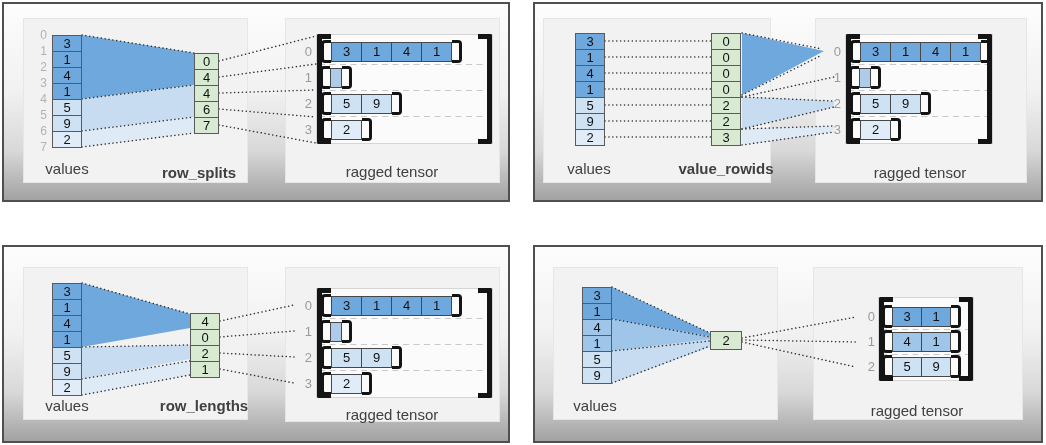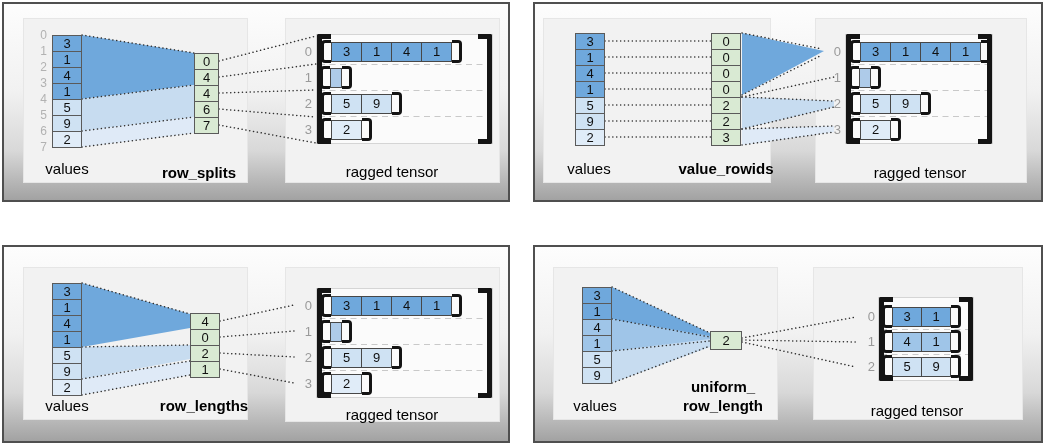--- a/index.html
+++ b/index.html
@@ -4,22 +4,22 @@
 <style>
   html,body{margin:0;padding:0;background:#ffffff}
   .stage{position:relative;width:1046px;height:445px;background:#ffffff;
          font-family:"Liberation Sans",sans-serif;overflow:hidden}
   .quad{position:absolute;border:2px solid #4f4f4f;z-index:1;
         background:linear-gradient(180deg,#fdfdfd 0%,#f1f1f1 45%,#d8d8d8 75%,#a2a2a2 100%)}
   .panel{position:absolute;background:#f2f2f2;border:1px solid #e6e6e6;box-sizing:border-box;z-index:2}
   .whitebox{position:absolute;background:#fbfbfb;border:1px solid #d5d5d5;box-sizing:border-box;z-index:3}
   #overlay{position:absolute;left:0;top:0;z-index:5;pointer-events:none}
   #built{position:absolute;left:0;top:0;width:100%;height:100%;z-index:6;pointer-events:none}
-  .lbl{position:absolute;z-index:7;font-size:15px;color:#000000;transform:translateX(-50%);
-       text-align:center;white-space:pre-line;line-height:19px}
+  .lbl{position:absolute;z-index:7;font-size:15px;color:#404040;transform:translateX(-50%);
+       white-space:pre-line;line-height:19px}
   .b{font-weight:bold}
   .cell{position:absolute;box-sizing:border-box;border:1px solid #5a5a5a;
         text-align:center;font-size:13px;color:#101010}
   .tcell{position:absolute;box-sizing:border-box;border:1px solid #474747;
         text-align:center;font-size:13px;color:#101010}
   .gray{position:absolute;color:#b2b2b2;font-size:12px;text-align:right}
   .rowlab{position:absolute;color:#9a9a9a;font-size:13px;text-align:right}
   .brk{position:absolute;box-sizing:border-box;border:3px solid #141414;width:10px;height:23px}
   .brk.l{border-right:none;border-radius:4px 0 0 4px}
   .brk.r{border-left:none;border-radius:0 4px 4px 0}
@@ -261,16 +261,14 @@
 
   <div class="lbl" style="left:589px;top:159px">values</div>
   <div class="lbl b" style="left:726px;top:159px">value_rowids</div>
   <div class="lbl" style="left:920px;top:163px">ragged tensor</div>
 
   <div class="lbl" style="left:67px;top:396px">values</div>
   <div class="lbl b" style="left:204px;top:396px">row_lengths</div>
   <div class="lbl" style="left:392px;top:405px">ragged tensor</div>
 
   <div class="lbl" style="left:595px;top:396px">values</div>
-  <div class="lbl b" style="left:723px;top:377px">uniform_
-row_length</div>
   <div class="lbl" style="left:917px;top:401px">ragged tensor</div>
 </div>
 
 </body></html>

